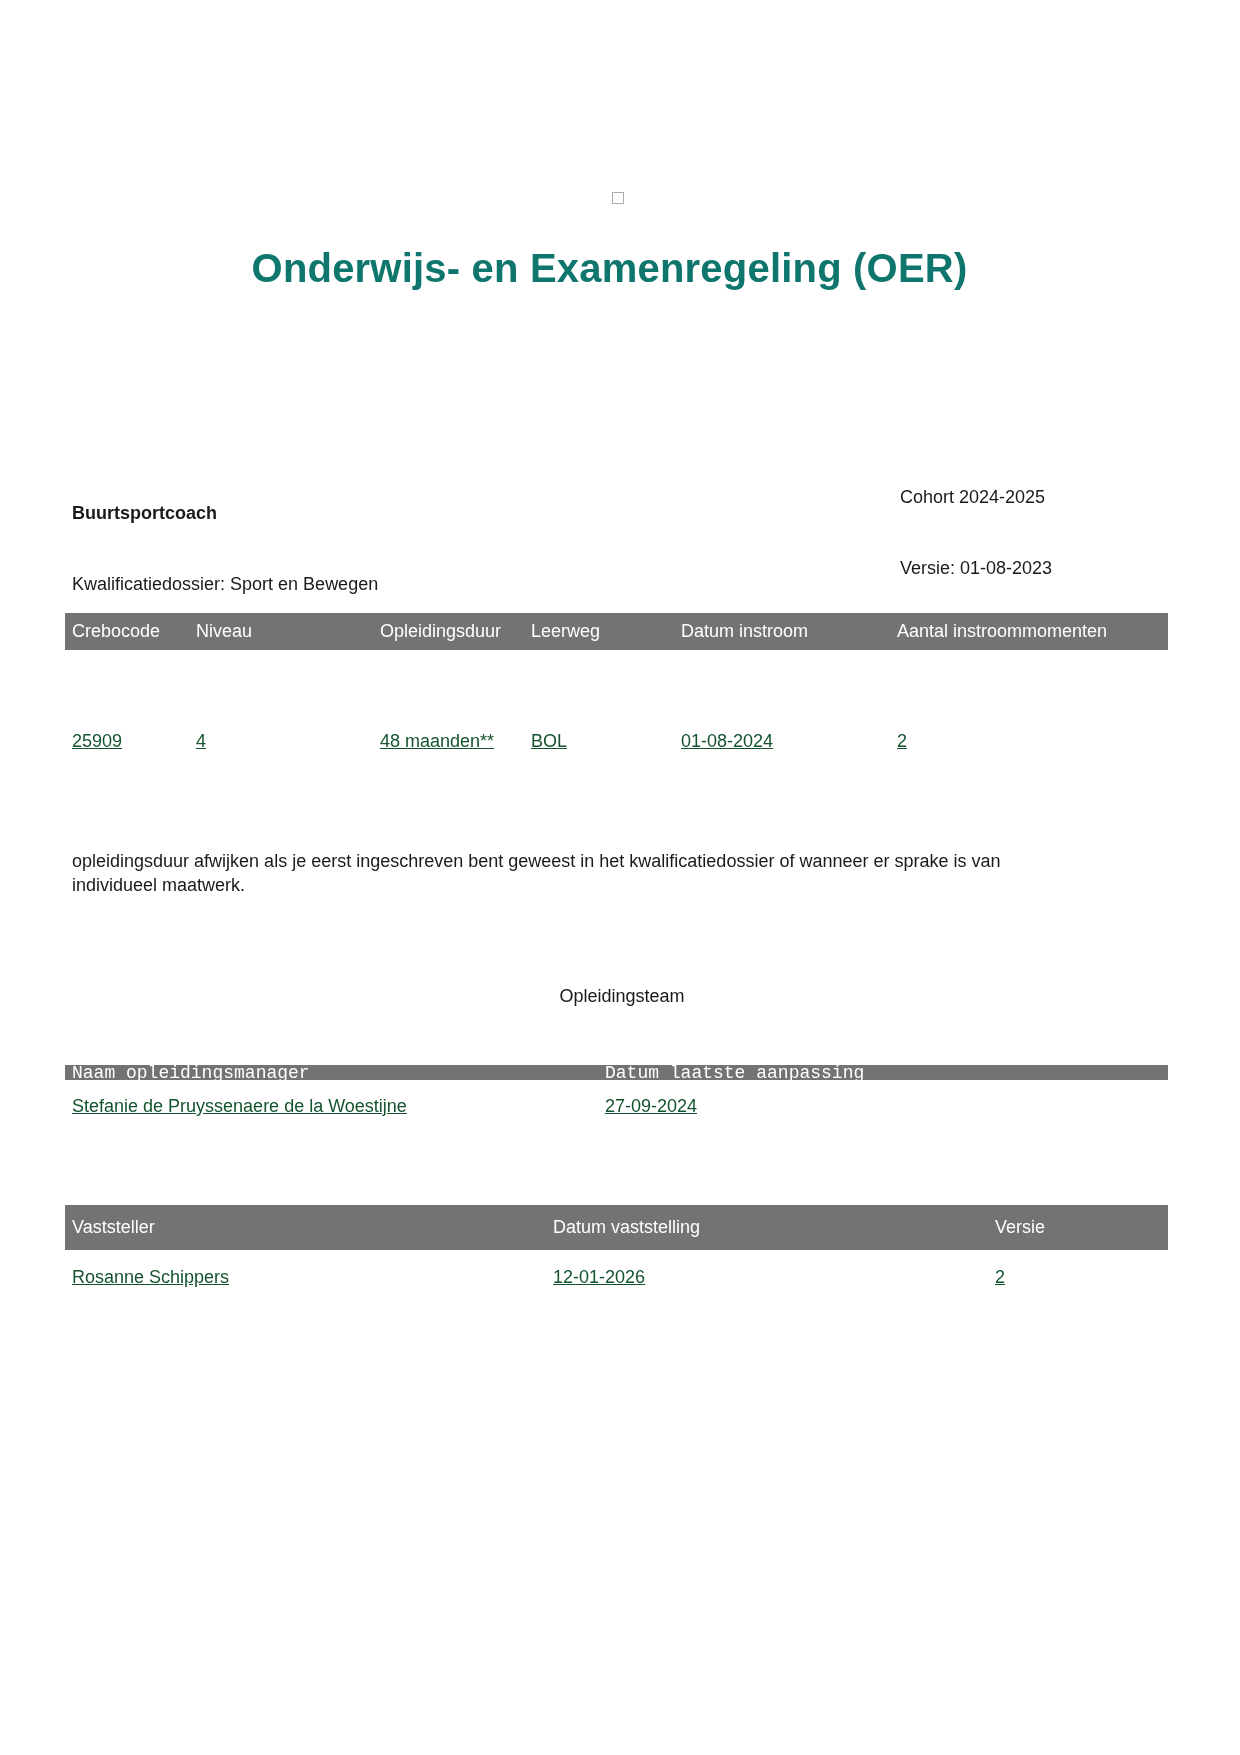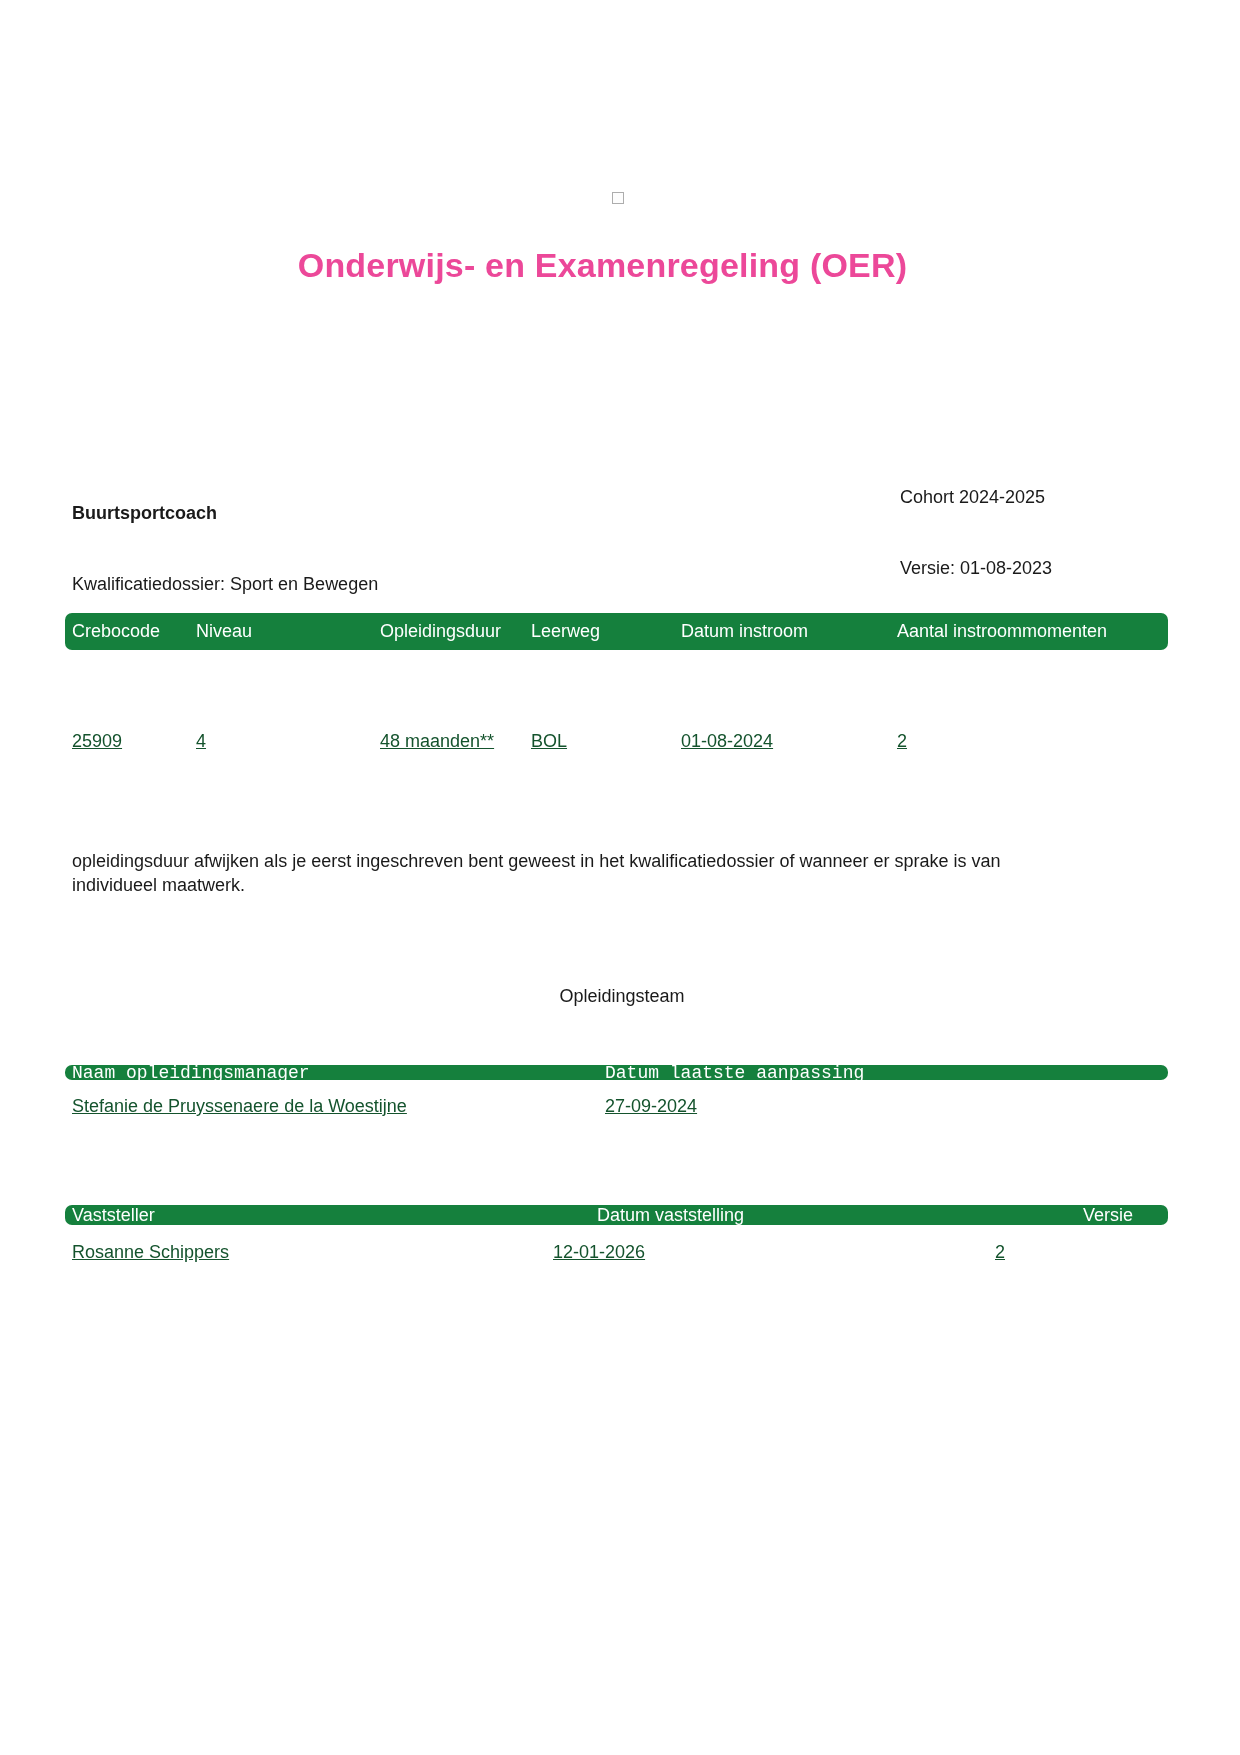--- a/index.html
+++ b/index.html
@@ -17,59 +17,58 @@
   
   .img-placeholder {
     left: 612px; top: 192px;
     width: 12px; height: 12px;
     border: 1px solid #adadad;
     background: #fdfdfd;
   }
 
   
   .doc-title {
-    left: 51px; top: 246px;
+    left: 58px; top: 246px;
     width: 1103px;
     text-align: center;
-    font-size: 34px;
+    font-size: 40px;
     font-weight: bold;
-    color: #ec4899;
+    color: #0f766e;
     letter-spacing: 0.2px;
   }
 
   
   .meta-row { left: 65px; width: 1103px; height: 24px; }
   .meta-row-1 { top: 487px; }
   .meta-row-2 { top: 552px; margin-top: 6px; }
   .meta-left { position: absolute; left: 7px; top: 16px; }
   .meta-right { position: absolute; left: 835px; top: 0; }
   .bold { font-weight: bold; }
 
   
   .tbl { left: 65px; width: 1103px; }
   .tbl-head {
     display: grid;
-    background: #15803d;
+    background: #737373;
     color: #ffffff;
     align-items: center;
-    border-radius: 7px;
   }
   .tbl-row { display: grid; color: #14532d; text-decoration: underline; }
   .cell { padding-left: 7px; overflow: hidden; white-space: nowrap; }
 
   .tbl-program { top: 613px; }
   .tbl-program .tbl-head { grid-template-columns: 124px 184px 151px 150px 216px 278px; height: 37px; }
   .tbl-program .tbl-row  { grid-template-columns: 124px 184px 151px 150px 216px 278px; margin-top: 81px; }
 
   .tbl-manager { top: 1065px; }
   .tbl-manager .tbl-head { grid-template-columns: 533px 570px; height: 15px; font-family: Liberation Mono, monospace; }
   .tbl-manager .tbl-row  { grid-template-columns: 533px 570px; margin-top: 16px; }
 
   .tbl-vaststelling { top: 1205px; }
-  .tbl-vaststelling .tbl-head { grid-template-columns: 481px 442px 180px; height: 20px; gap: 44px; }
+  .tbl-vaststelling .tbl-head { grid-template-columns: 481px 442px 180px; height: 45px; }
   .tbl-vaststelling .tbl-row  { grid-template-columns: 481px 442px 180px; margin-top: 17px; }
 
   
   .footnote { left: 72px; top: 849px; width: 1100px; line-height: 24px; }
   .team-block { left: 72px; top: 984px; width: 1100px; line-height: 24px; text-align: center; }
 </style>
 </head>
 <body>
 
 <div class="abs img-placeholder"></div>

